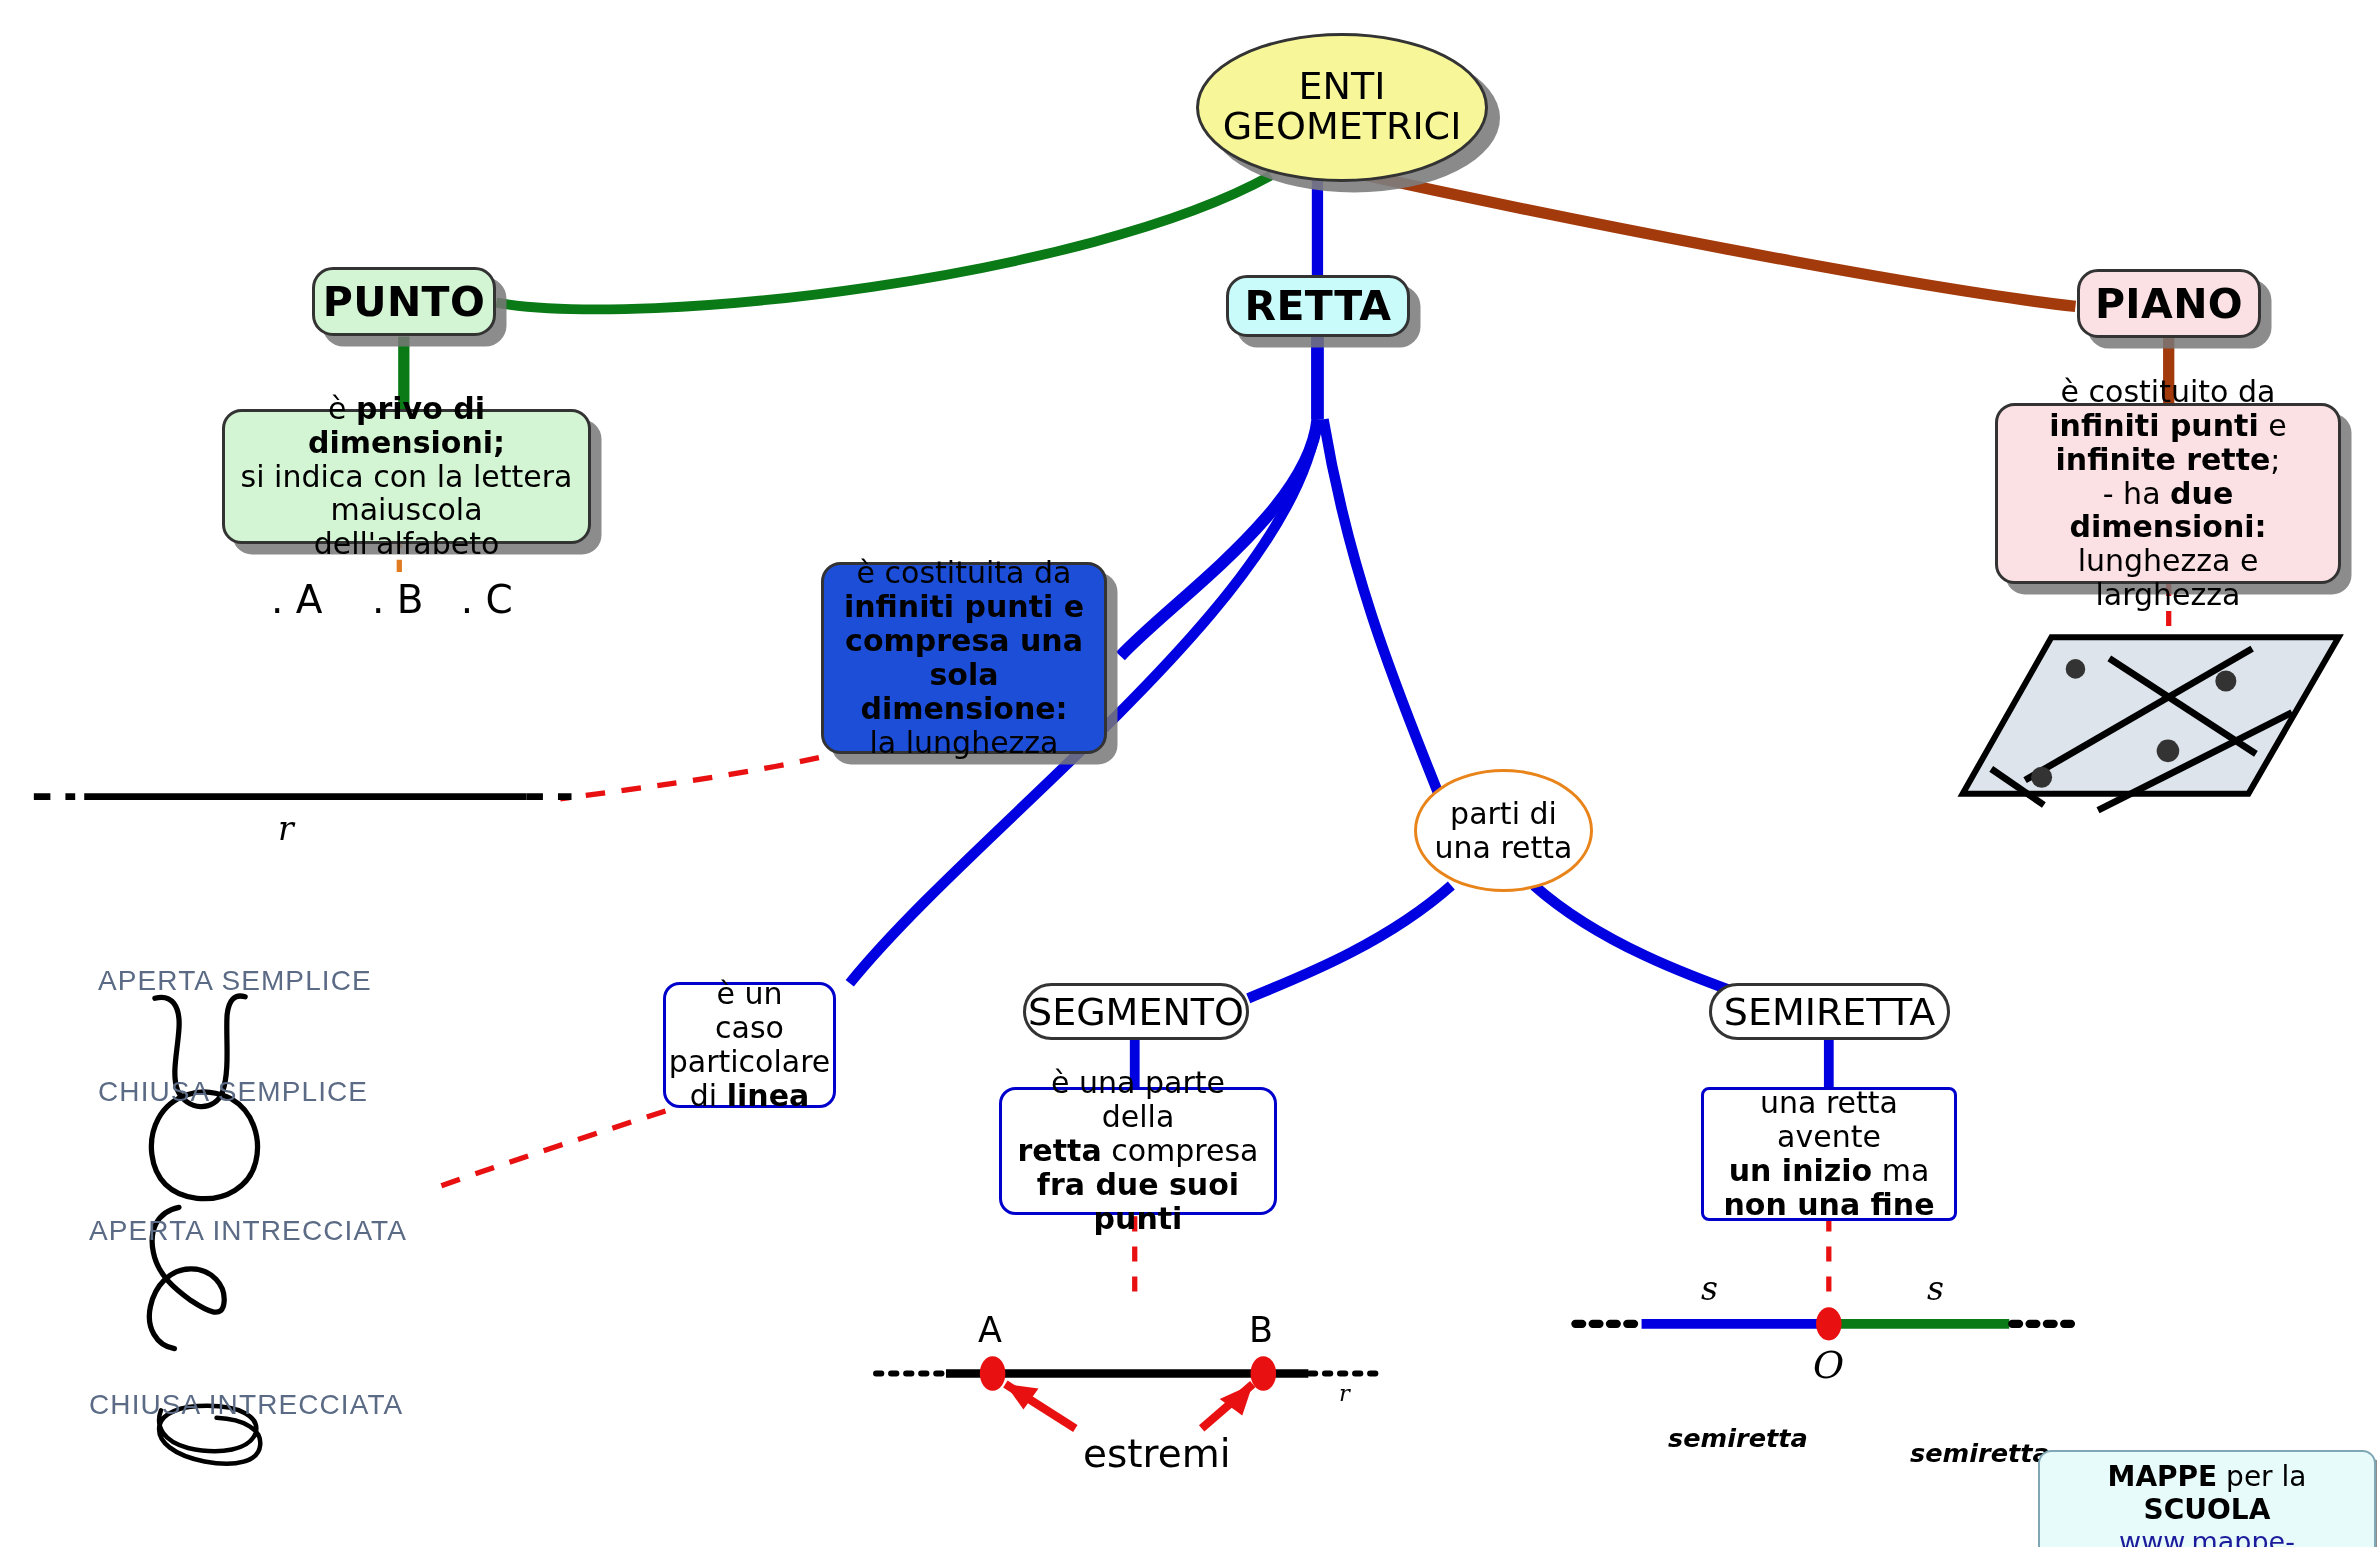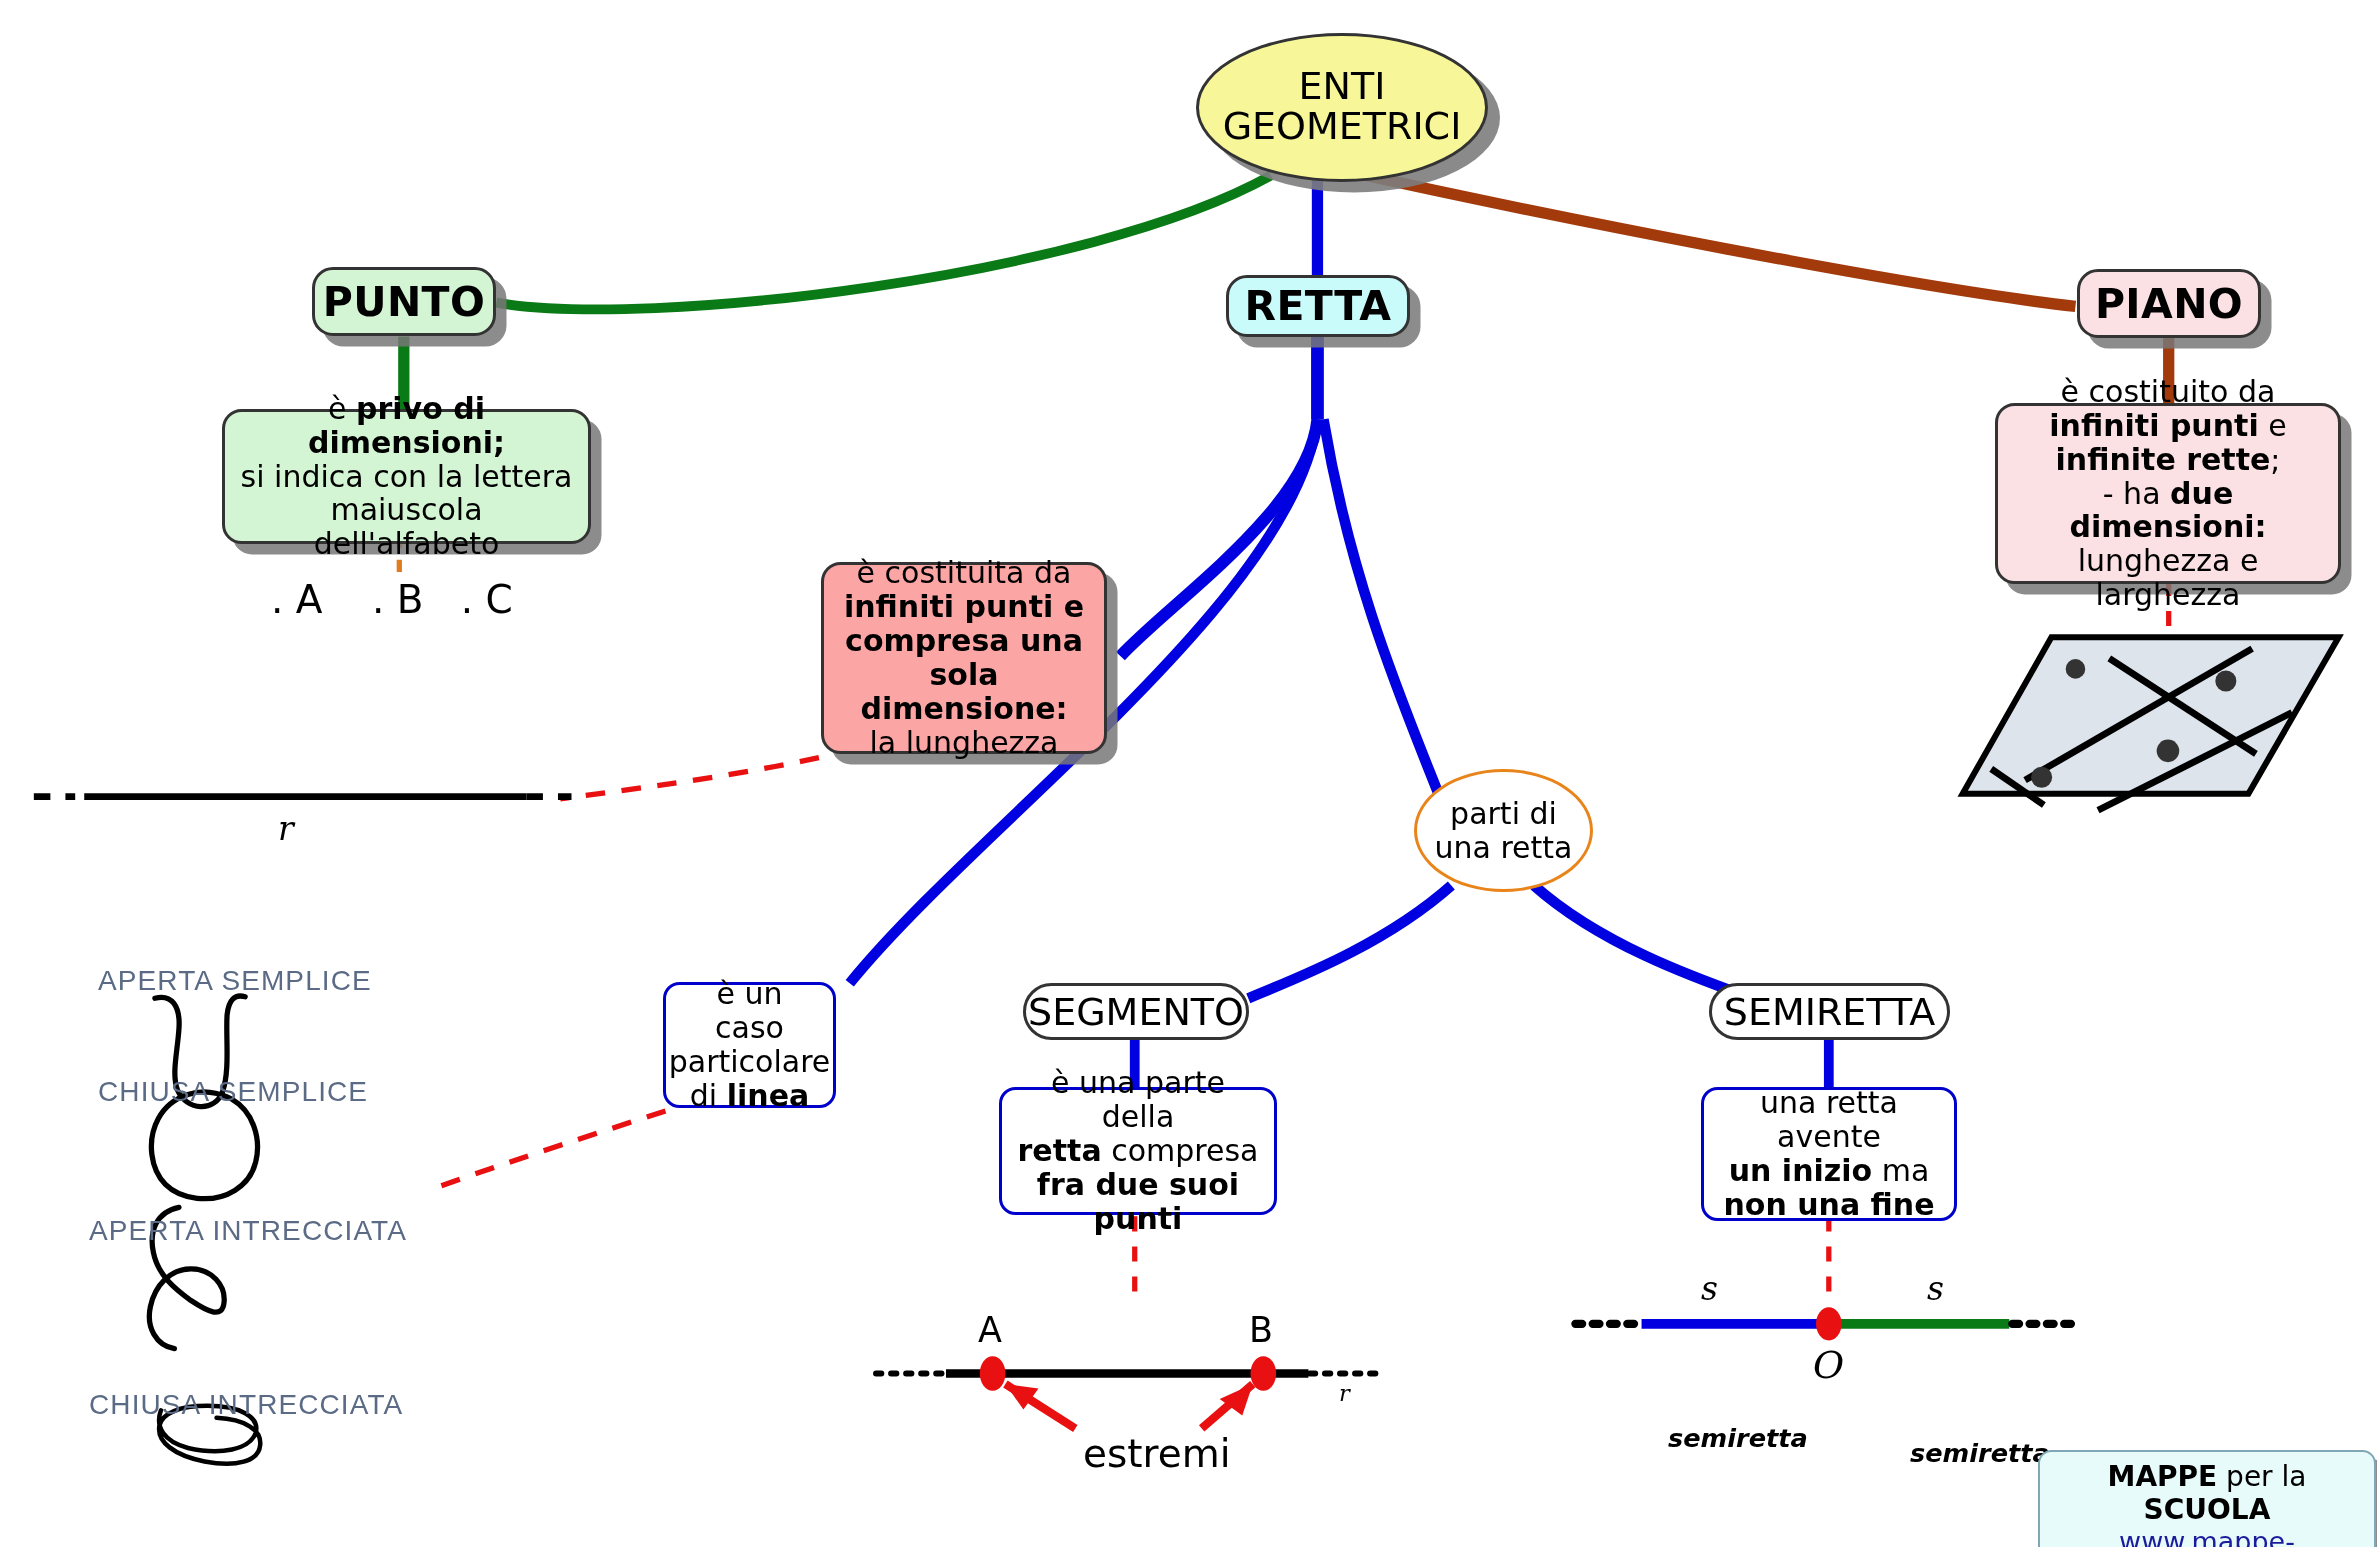--- a/index.html
+++ b/index.html
@@ -162,21 +162,21 @@
     <span class="ln">si indica con la lettera</span>
     <span class="ln">maiuscola dell'alfabeto</span>
   </div>
 
   <div class="freetext" style="left:271px;top:549px;font-size:39px;">. A    . B   . C</div>
 
   <div class="node cap shadow" style="left:1226px;top:247px;width:184px;height:62px;background:#c9fbfb;">
     <span class="lbl">RETTA</span>
   </div>
 
-  <div class="node desc shadow" style="left:821px;top:534px;width:286px;height:192px;background:#fca5a5;flex-direction:column;">
+  <div class="node desc shadow" style="left:821px;top:534px;width:286px;height:192px;background:#1d4ed8;flex-direction:column;">
     <span class="ln">è costituita da</span>
     <span class="ln"><span class="b">infiniti punti e</span></span>
     <span class="ln"><span class="b">compresa una</span></span>
     <span class="ln b">sola dimensione:</span>
     <span class="ln">la lunghezza</span>
   </div>
 
   <div class="freetext serif-i" style="left:278px;top:781px;font-size:33px;">r</div>
 
   <div class="node plainbox" style="left:663px;top:954px;width:173px;height:126px;flex-direction:column;">
@@ -216,21 +216,21 @@
 
   <div class="freetext" style="left:978px;top:1282px;font-size:35px;">A</div>
   <div class="freetext" style="left:1249px;top:1282px;font-size:35px;">B</div>
   <div class="freetext serif-i" style="left:1339px;top:1352px;font-size:22.6px;">r</div>
   <div class="freetext" style="left:1083px;top:1403px;font-size:39px;">estremi</div>
 
   <div class="node pill" style="left:1709px;top:955px;width:241px;height:57px;">
     <span>SEMIRETTA</span>
   </div>
 
-  <div class="node plainbox" style="left:1701px;top:1059px;width:256px;height:134px;flex-direction:column;">
+  <div class="node plainbox" style="left:1701px;top:1059px;width:256px;height:134px;flex-direction:column;border-radius:8px;">
     <span class="ln">una retta avente</span>
     <span class="ln"><span class="b">un inizio</span> ma</span>
     <span class="ln b">non una fine</span>
   </div>
 
   <div class="freetext serif-i" style="left:1701px;top:1241px;font-size:33px;">s</div>
   <div class="freetext serif-i" style="left:1927px;top:1241px;font-size:33px;">s</div>
   <div class="freetext serif-i" style="left:1813px;top:1315px;font-size:38px;">O</div>
   <div class="freetext italic" style="left:1668px;top:1395px;font-size:25.6px;font-weight:bold;">semiretta</div>
   <div class="freetext italic" style="left:1910px;top:1410px;font-size:25.6px;font-weight:bold;">semiretta</div>

